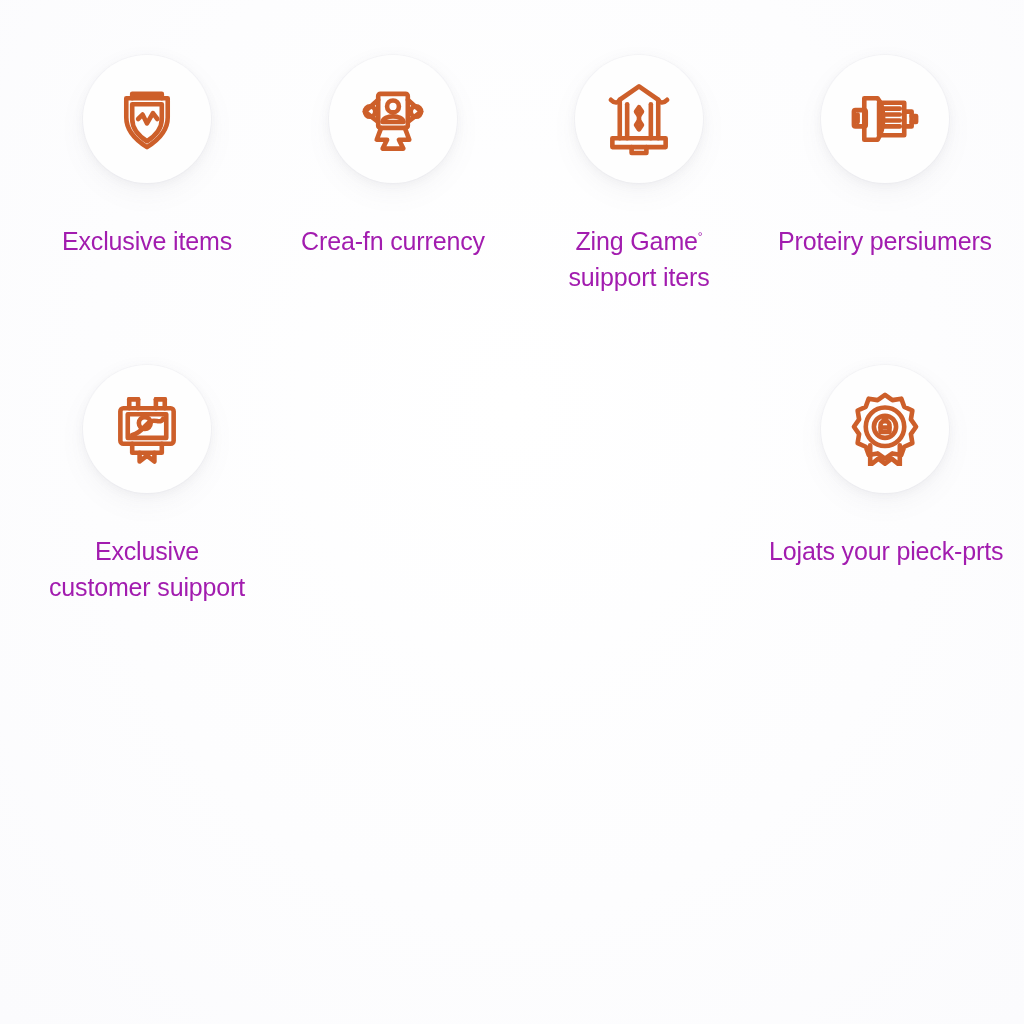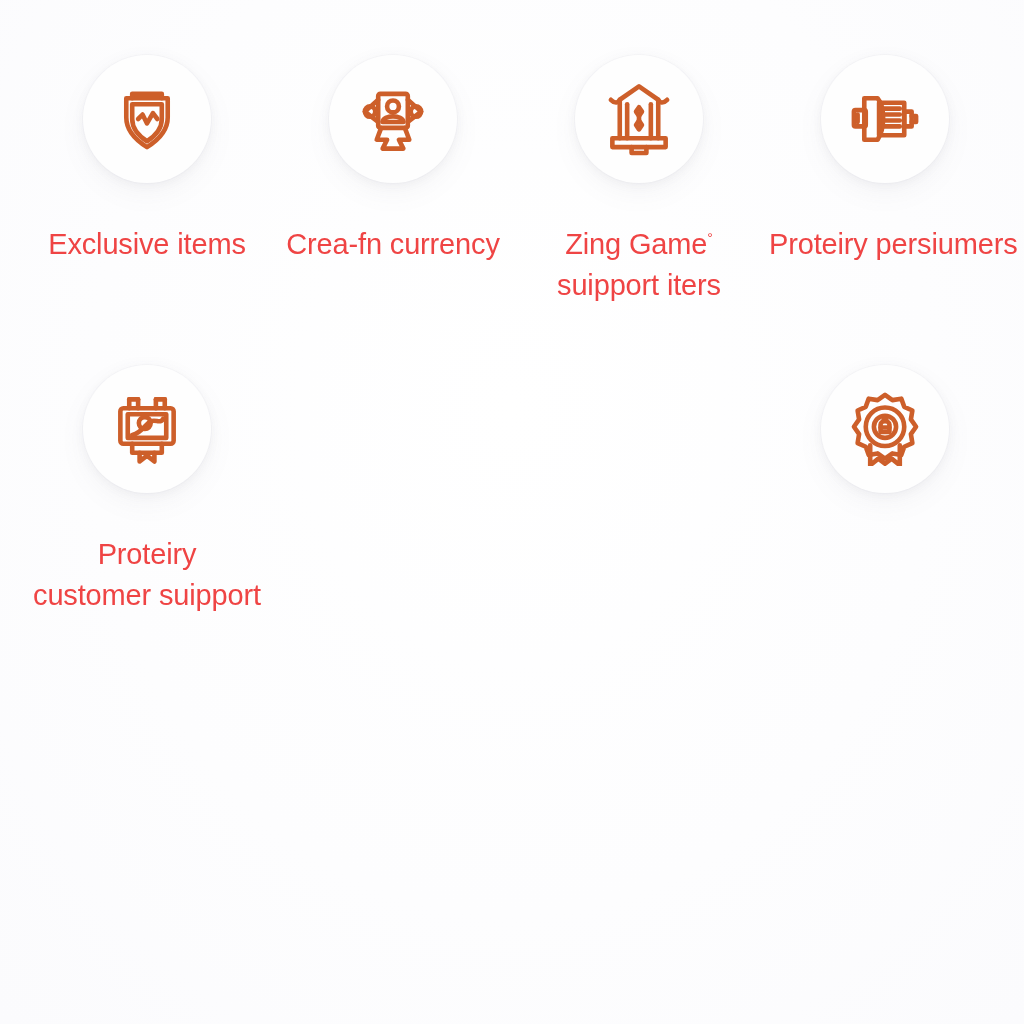--- a/index.html
+++ b/index.html
@@ -68,23 +68,23 @@
     stroke: #cd5f2a;
     stroke-width: 4.6;
     stroke-linecap: round;
     stroke-linejoin: round;
     fill: none;
     vector-effect: non-scaling-stroke;
   }
 
   .label {
     margin-top: 41px;
-    font-size: 29px;
+    font-size: 25px;
     line-height: 1.42;
-    color: #ef4444;
+    color: #a21caf;
     text-align: center;
     letter-spacing: -0.15px;
     max-width: 232px;
     font-weight: 400;
   }
   .label .line { display: block; white-space: pre; }
   .label sup {
     font-size: 0.48em;
     vertical-align: super;
     line-height: 0;
@@ -182,35 +182,38 @@
         <path d="M74 10 L74 22"></path>
         <path d="M26 10 L38 10"></path>
         <path d="M62 10 L74 10"></path>
         <path d="M30 58 C42 56 48 44 54 40 C62 36 68 44 72 36"></path>
         <circle cx="47" cy="42" r="8"></circle>
         <path d="M30 70 L30 82 L70 82 L70 70"></path>
         <path d="M40 82 L40 94 L50 86 L60 94 L60 82"></path>
       </svg>
     </div>
     <div class="label">
-      <span class="line">Proteiry</span>
+      <span class="line">Exclusive</span>
       <span class="line">customer suipport</span>
     </div>
   </div>
 
   <div class="cell is-empty"></div>
   <div class="cell is-empty"></div>
 
   <div class="cell">
     <div class="icon-circle">
       <svg viewBox="0 0 100 100">
         <path d="M50 4 L60 11 L72 9 L76 20 L87 25 L85 37 L92 47 L85 57 L87 69 L76 74 L72 85 L60 83 L50 90 L40 83 L28 85 L24 74 L13 69 L15 57 L8 47 L15 37 L13 25 L24 20 L28 9 L40 11 Z"></path>
         <circle cx="50" cy="47" r="26"></circle>
         <circle cx="50" cy="47" r="15"></circle>
         <path d="M44 44 C44 38 56 38 56 44 L56 54 L44 54 Z"></path>
         <path d="M48 38 L50 34 L52 38"></path>
         <path d="M44 48 L56 48"></path>
         <path d="M30 72 L30 99 L41 90 L50 97 L59 90 L70 99 L70 72"></path>
       </svg>
     </div>
+    <div class="label">
+      <span class="line">Lojats your pieck-prts</span>
+    </div>
   </div>
 
 </div>
 
 </body></html>

